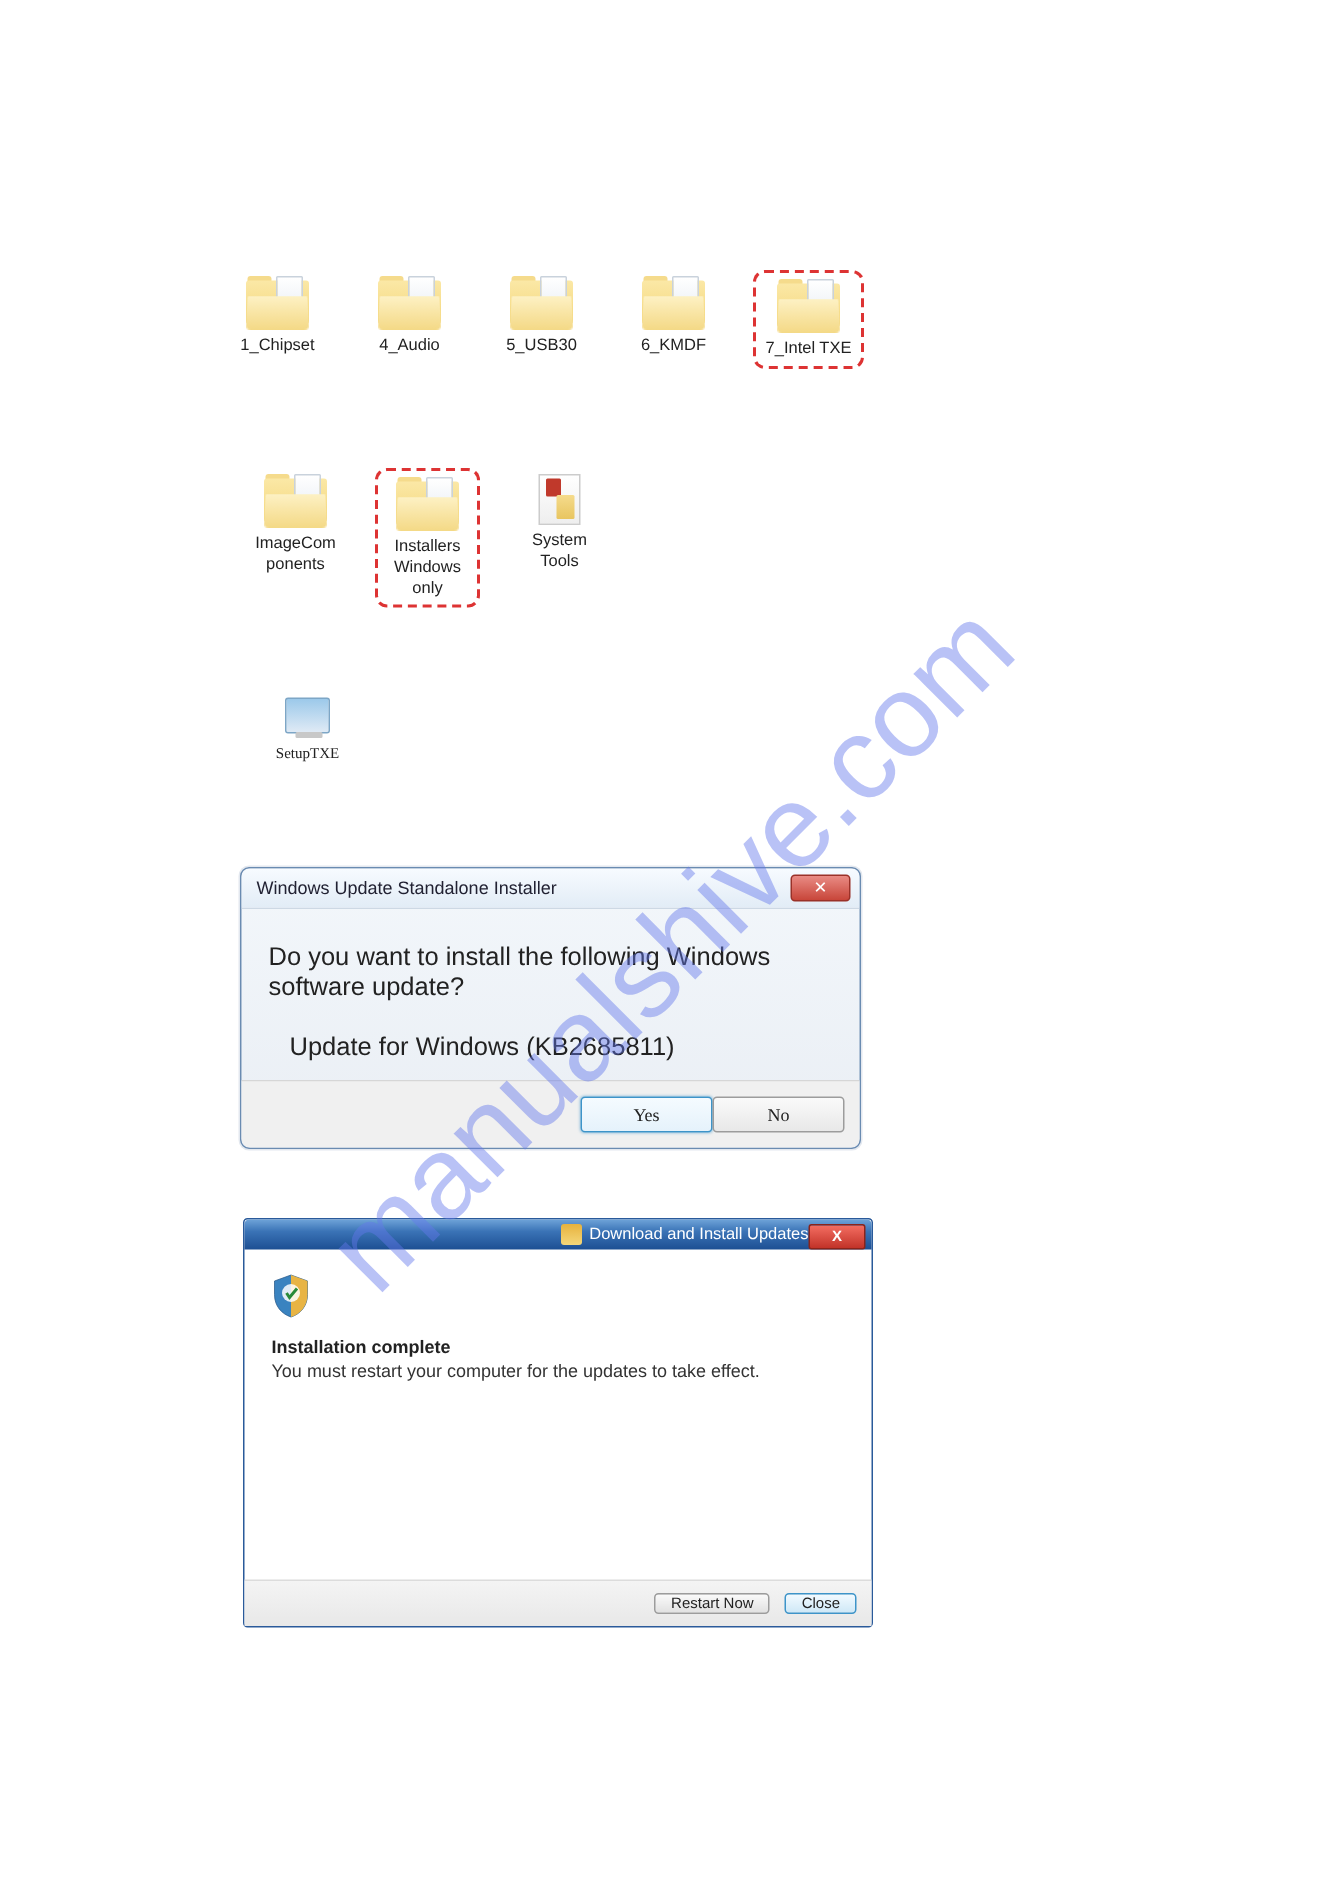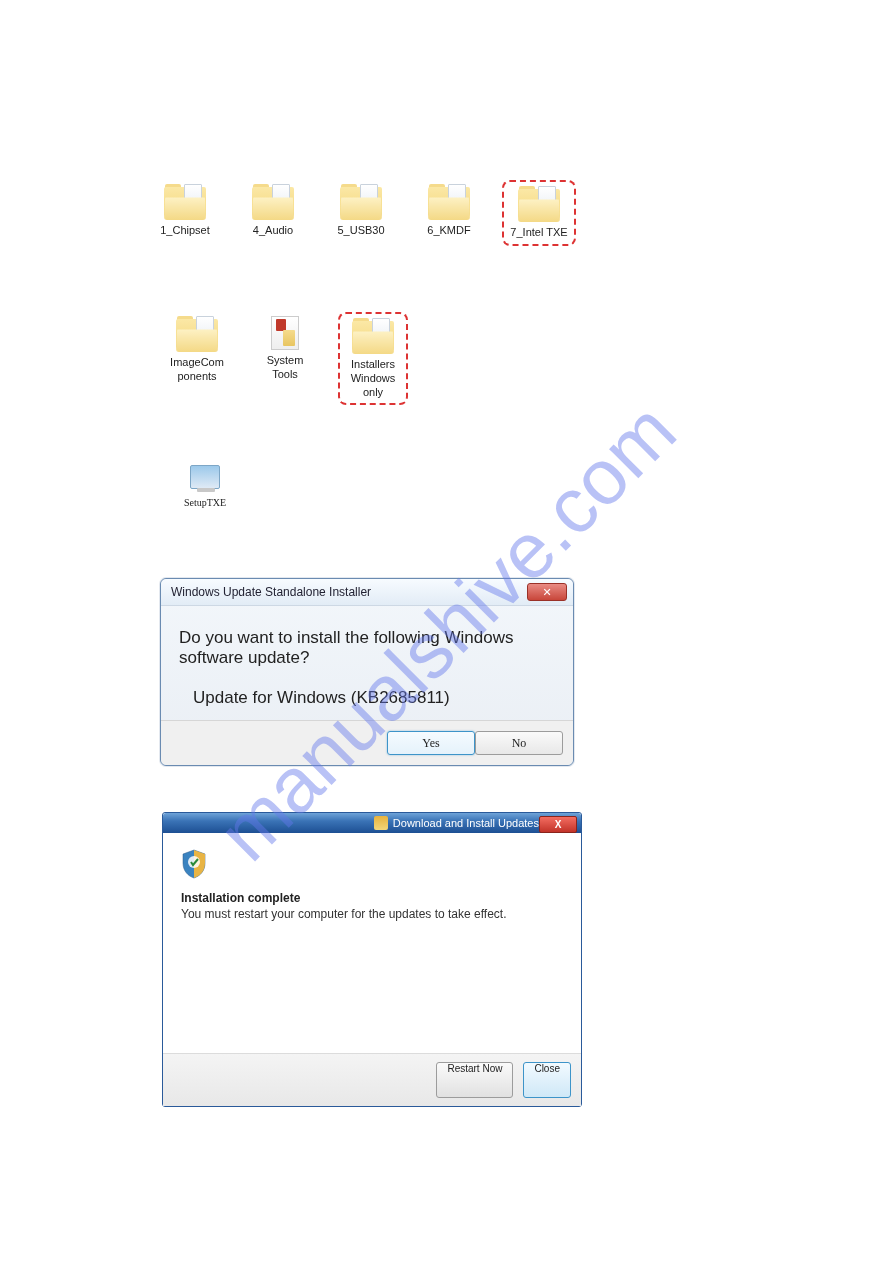--- a/index.html
+++ b/index.html
@@ -248,25 +248,26 @@
   .d2-sub { font-size: 12px; margin-top: 2px; color: #333; }
   .d2-footer {
     border-top: 1px solid #dcdcdc;
     background: linear-gradient(#f4f4f4, #e8e8e8);
     padding: 8px 10px;
     display: flex;
     justify-content: flex-end;
     gap: 10px;
   }
   .d2-btn {
-    height: 36px;
+    height: 14px;
     font-size: 10px;
     padding: 0 10px;
     border-radius: 3px;
     display: flex;
+    align-items: center;
     justify-content: center;
     border: 1px solid #9c9c9c;
     background: linear-gradient(#fafafa, #e1e1e1);
   }
   .d2-btn-close {
     border: 1px solid #3d94c9;
     background: linear-gradient(#f2faff, #cfe8f7);
   }
   .sys-tools-icon {
     width: 28px; height: 34px;
@@ -349,35 +350,35 @@
   <div class="folder-item">
     <div class="folder-icon">
         <div class="folder-tab"></div>
         <div class="folder-back"></div>
         <div class="folder-doc"></div>
         <div class="folder-front"></div>
       </div>
     <span class="label">ImageCom
 ponents</span>
   </div>
+  <div class="folder-item red-dash">
+    <div class="folder-icon">
+        <div class="folder-tab"></div>
+        <div class="folder-back"></div>
+        <div class="folder-doc"></div>
+        <div class="folder-front"></div>
+      </div>
+    <span class="label">Installers
+Windows
+only</span>
+  </div>
   <div class="folder-item">
     <div class="sys-tools-icon"></div>
     <span class="label">System
 Tools</span>
-  </div>
-  <div class="folder-item red-dash">
-    <div class="folder-icon">
-        <div class="folder-tab"></div>
-        <div class="folder-back"></div>
-        <div class="folder-doc"></div>
-        <div class="folder-front"></div>
-      </div>
-    <span class="label">Installers
-Windows
-only</span>
   </div>
 </div>
 
 <div class="setup-item">
   <div class="setup-icon"></div>
   <div style="height:8px"></div>
   <span>SetupTXE</span>
 </div>
 
 <div class="dialog1">

